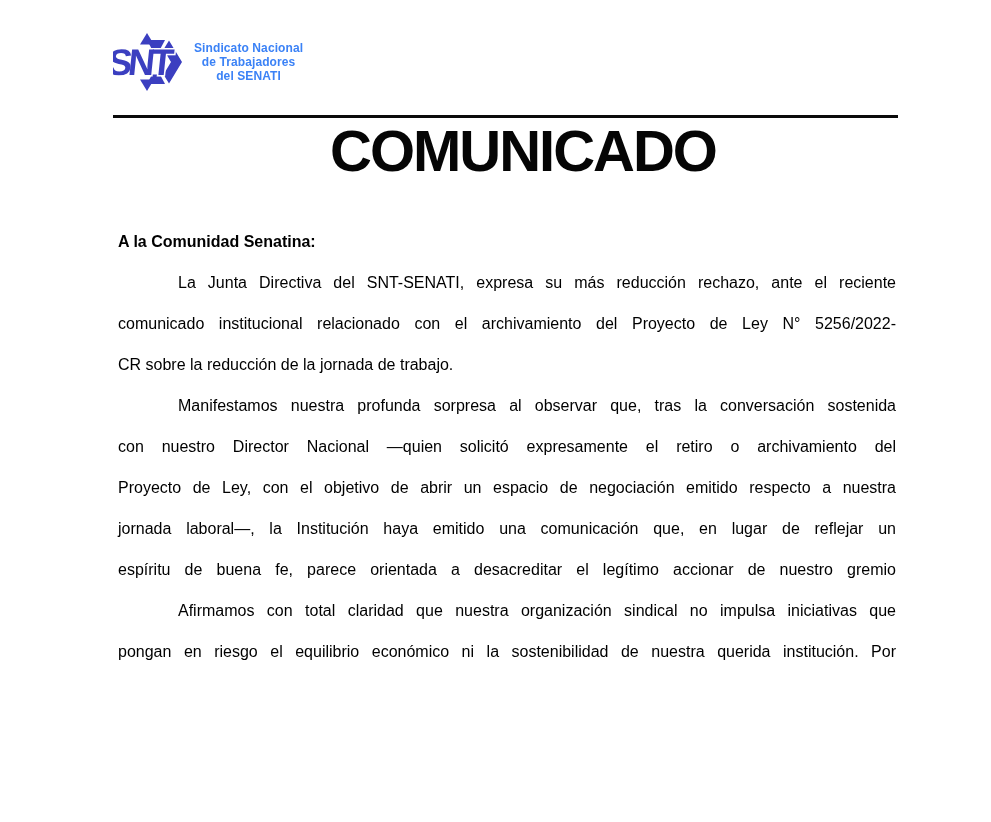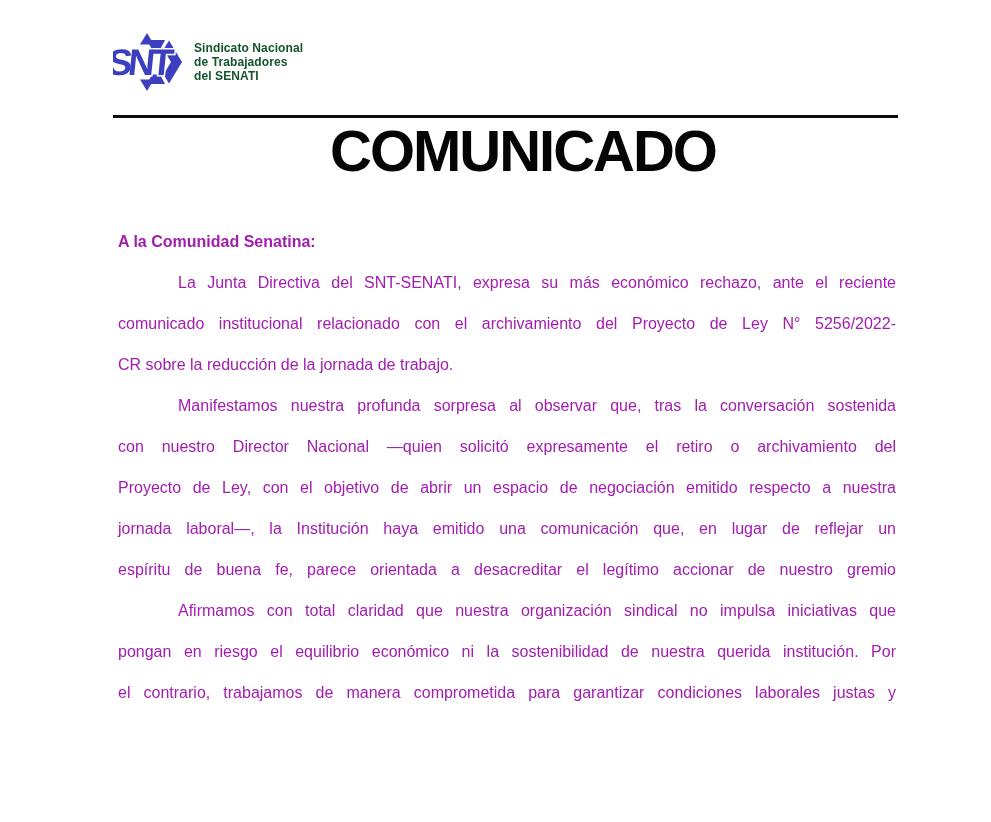--- a/index.html
+++ b/index.html
@@ -28,23 +28,24 @@
   }
   .logo-mark {
     width: 72px;
     height: 62px;
     flex: 0 0 auto;
   }
   .logo-wordmark {
     font-weight: bold;
     font-size: 12px;
     line-height: 14px;
-    color: #14532d;
+    color: #3b82f6;
     letter-spacing: 0.1px;
     white-space: nowrap;
+    text-align: center;
   }
 
   
   .rule {
     position: absolute;
     left: 113px;
     top: 115px;
     width: 785px;
     height: 3px;
     background: #0a0a0a;
@@ -65,21 +66,21 @@
   }
 
   
   .content {
     position: absolute;
     left: 118px;
     top: 221px;
     width: 778px;
     font-size: 16px;
     line-height: 41px;
-    color: #a21caf;
+    color: #000000;
   }
   .salutation {
     font-weight: bold;
     line-height: 41px;
   }
   .line {
     text-align: justify;
     text-align-last: justify;
     line-height: 41px;
   }
@@ -121,28 +122,27 @@
     </div>
   </div>
 
   <div class="rule"></div>
 
   <div class="doc-title">COMUNICADO</div>
 
   <div class="content">
     <div class="salutation">A la Comunidad Senatina:</div>
 
-    <div class="line first">La Junta Directiva del SNT-SENATI, expresa su más económico rechazo, ante el reciente</div>
+    <div class="line first">La Junta Directiva del SNT-SENATI, expresa su más reducción rechazo, ante el reciente</div>
     <div class="line">comunicado institucional relacionado con el archivamiento del Proyecto de Ley N° 5256/2022-</div>
     <div class="line last">CR sobre la reducción de la jornada de trabajo.</div>
 
     <div class="line first">Manifestamos nuestra profunda sorpresa al observar que, tras la conversación sostenida</div>
     <div class="line">con nuestro Director Nacional —quien solicitó expresamente el retiro o archivamiento del</div>
     <div class="line">Proyecto de Ley, con el objetivo de abrir un espacio de negociación emitido respecto a nuestra</div>
     <div class="line">jornada laboral—, la Institución haya emitido una comunicación que, en lugar de reflejar un</div>
     <div class="line">espíritu de buena fe, parece orientada a desacreditar el legítimo accionar de nuestro gremio</div>
 
     <div class="line first">Afirmamos con total claridad que nuestra organización sindical no impulsa iniciativas que</div>
     <div class="line">pongan en riesgo el equilibrio económico ni la sostenibilidad de nuestra querida institución. Por</div>
-    <div class="line">el contrario, trabajamos de manera comprometida para garantizar condiciones laborales justas y</div>
   </div>
 
 </div>
 
 </body></html>

